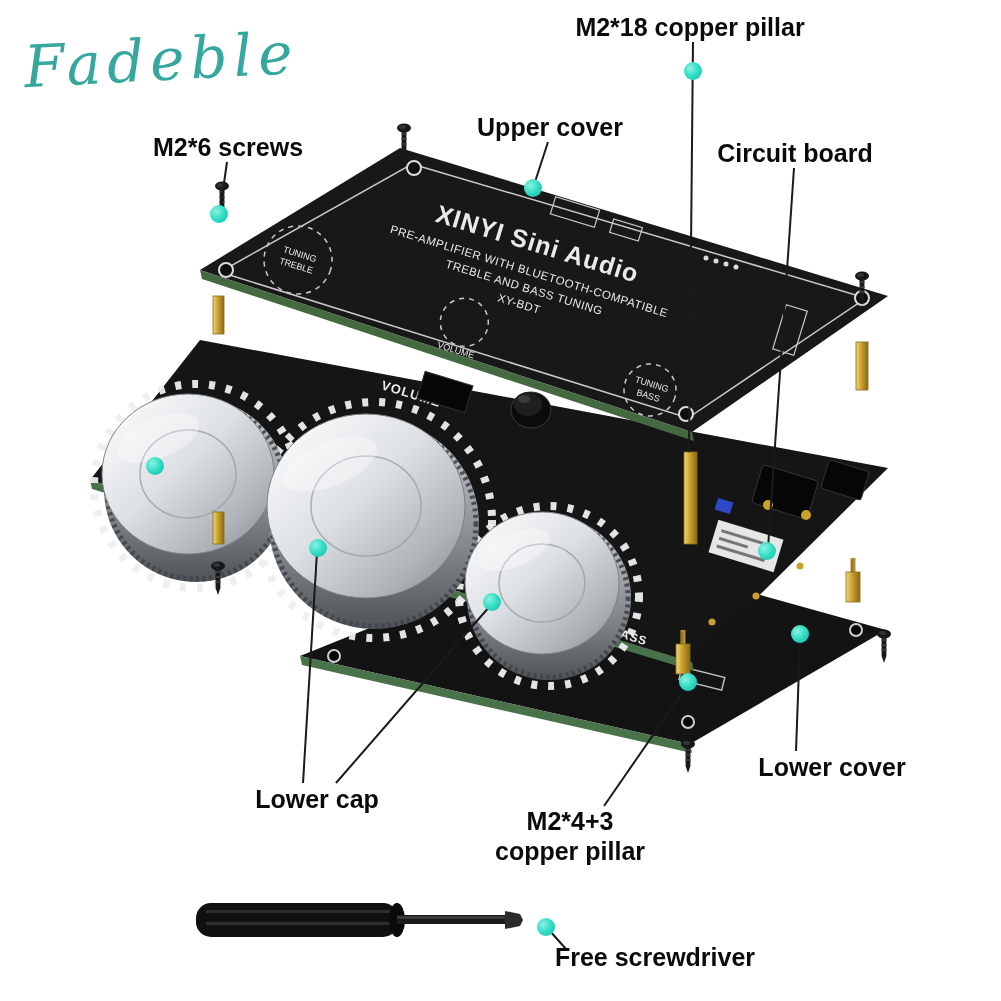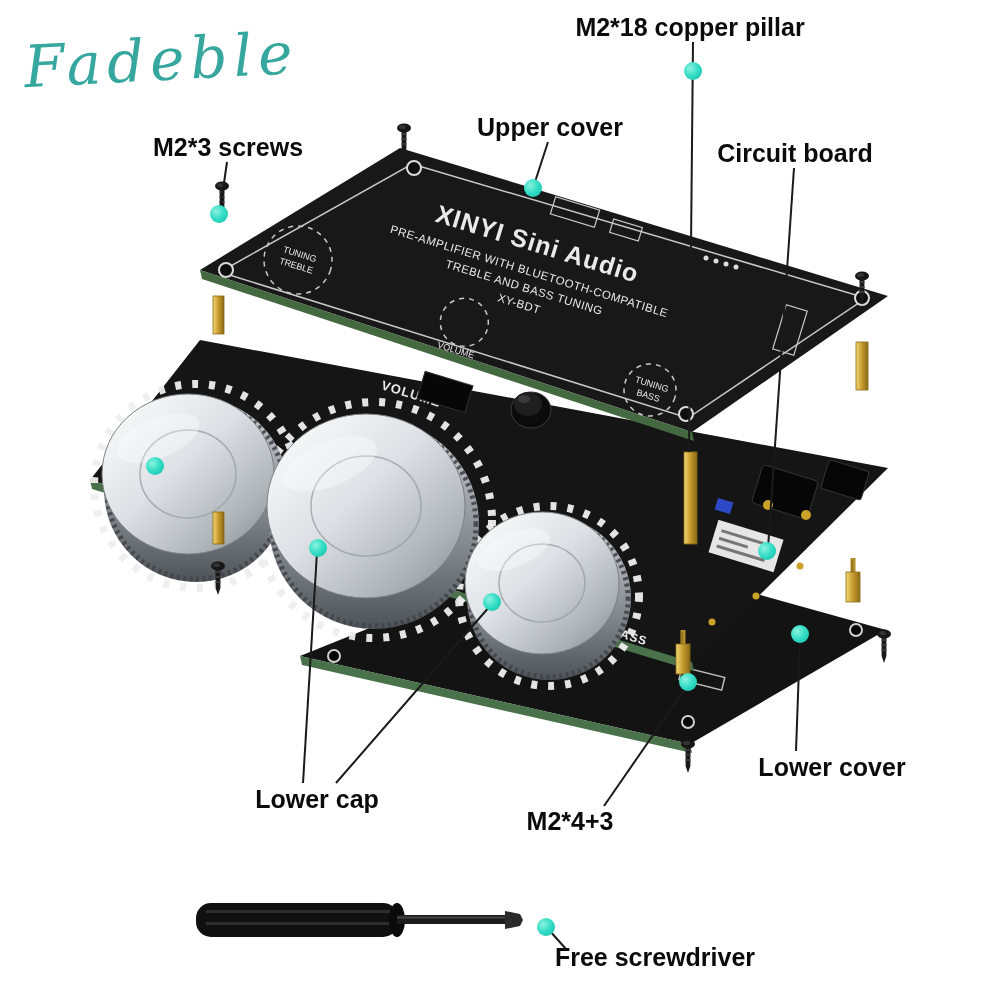--- a/index.html
+++ b/index.html
@@ -18,24 +18,25 @@
 </head>
 <body>
 
 <div class="canvas">
 
   <div class="brand">Fadeble</div>
 
   <div class="callout" style="left:690px;top:12px">M2*18 copper pillar</div>
   <div class="callout" style="left:795px;top:138px">Circuit board</div>
   <div class="callout" style="left:550px;top:112px">Upper cover</div>
-  <div class="callout" style="left:228px;top:132px">M2*3 screws</div>
+  <div class="callout" style="left:228px;top:132px">M2*6 screws</div>
   <div class="callout" style="left:317px;top:784px">Lower cap</div>
   <div class="callout" style="left:570px;top:806px">
     <span style="display:block">M2*4+3</span>
+    <span style="display:block">copper pillar</span>
   </div>
   <div class="callout" style="left:832px;top:752px">Lower cover</div>
   <div class="callout" style="left:655px;top:942px">Free screwdriver</div>
 
   <svg class="art" width="1001" height="1001" viewBox="0 0 1001 1001">
     <defs>
       <linearGradient id="knobTop" x1="0" y1="0" x2="1" y2="1">
         <stop offset="0" stop-color="#ffffff"></stop>
         <stop offset="0.45" stop-color="#dde1e5"></stop>
         <stop offset="0.78" stop-color="#aeb3b8"></stop>

